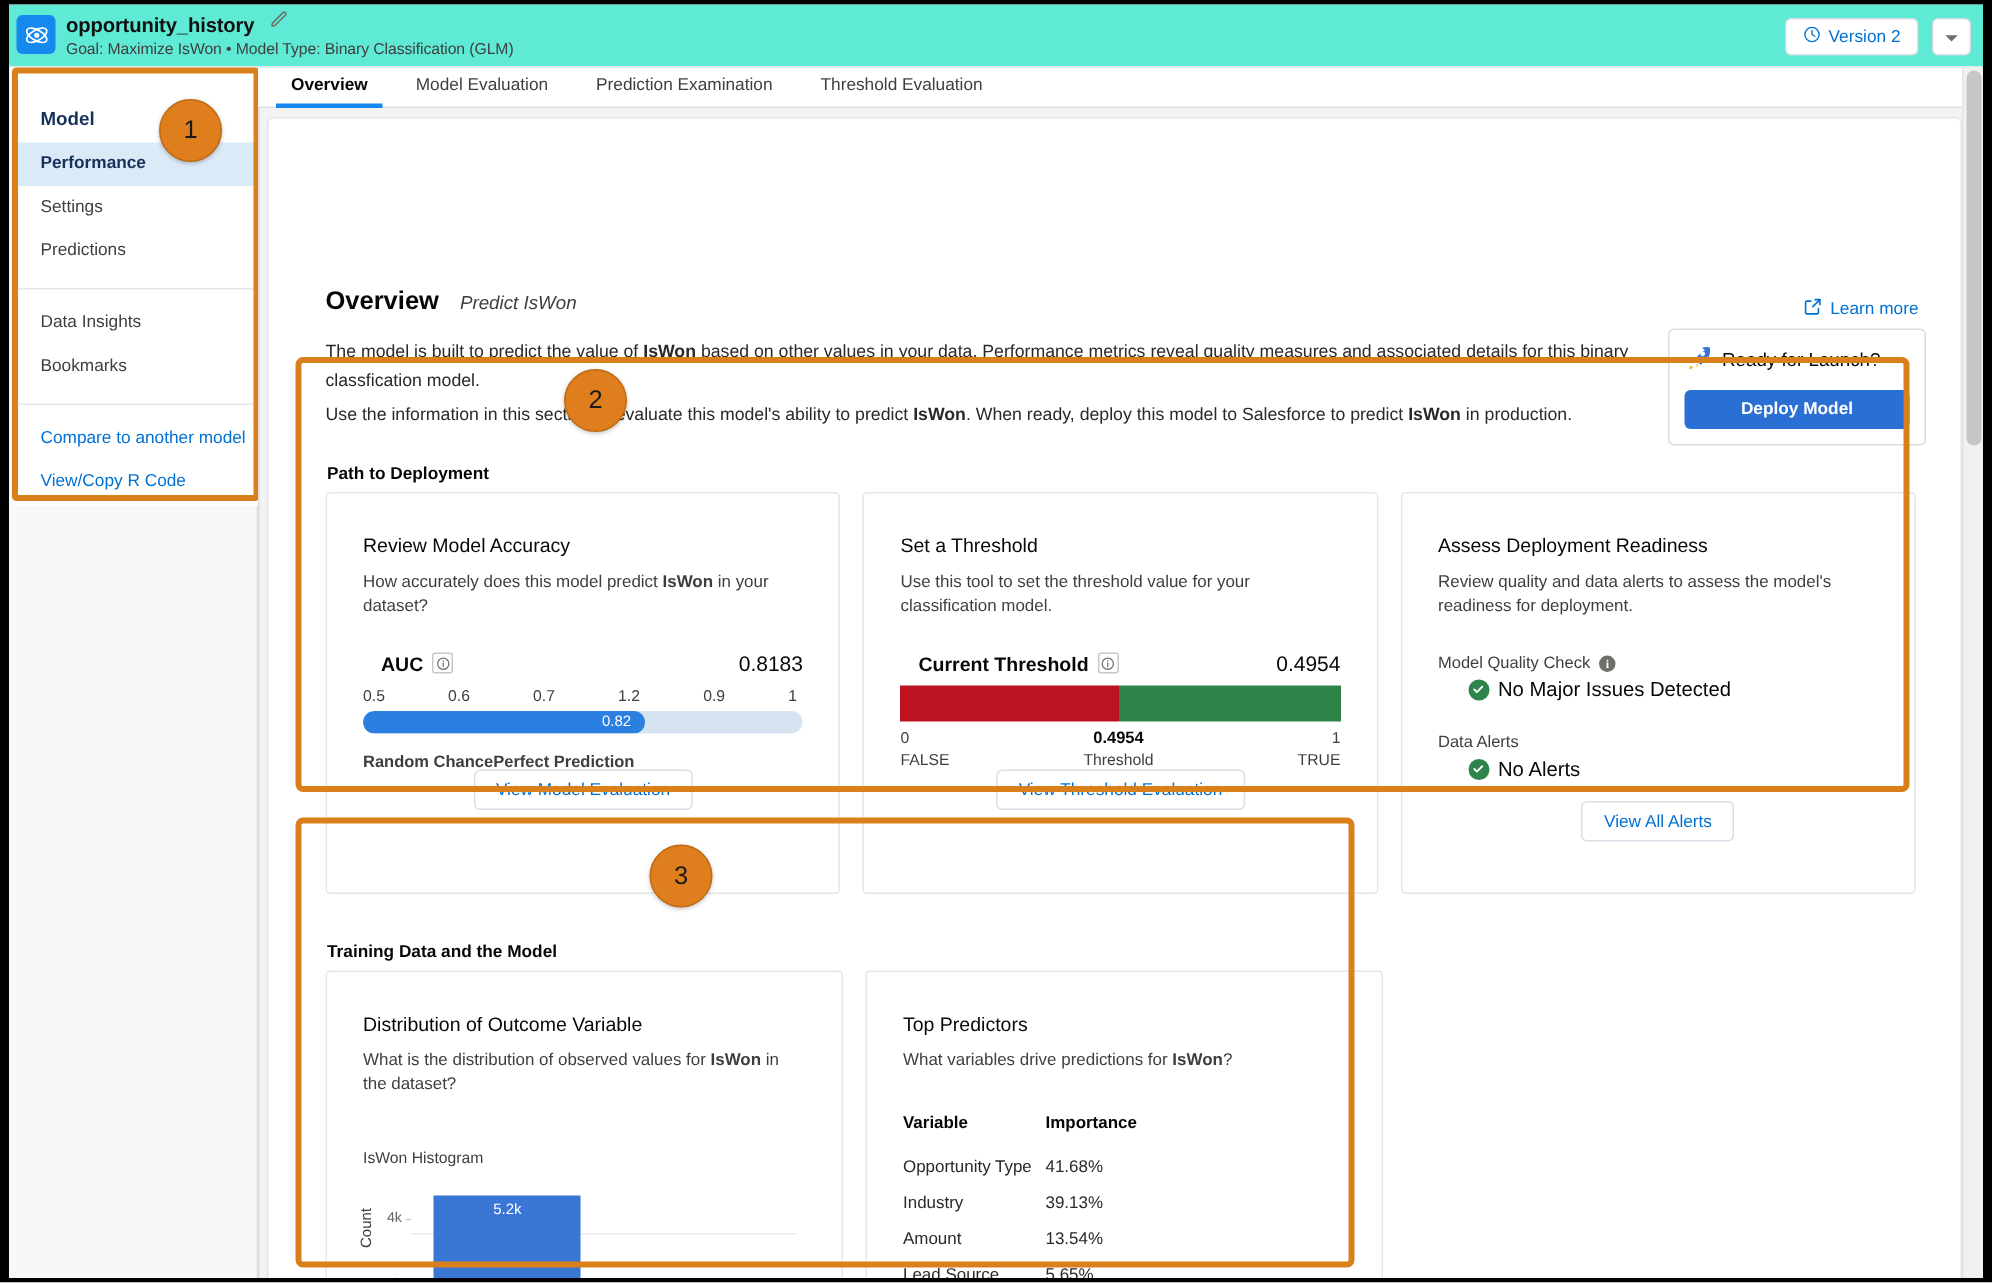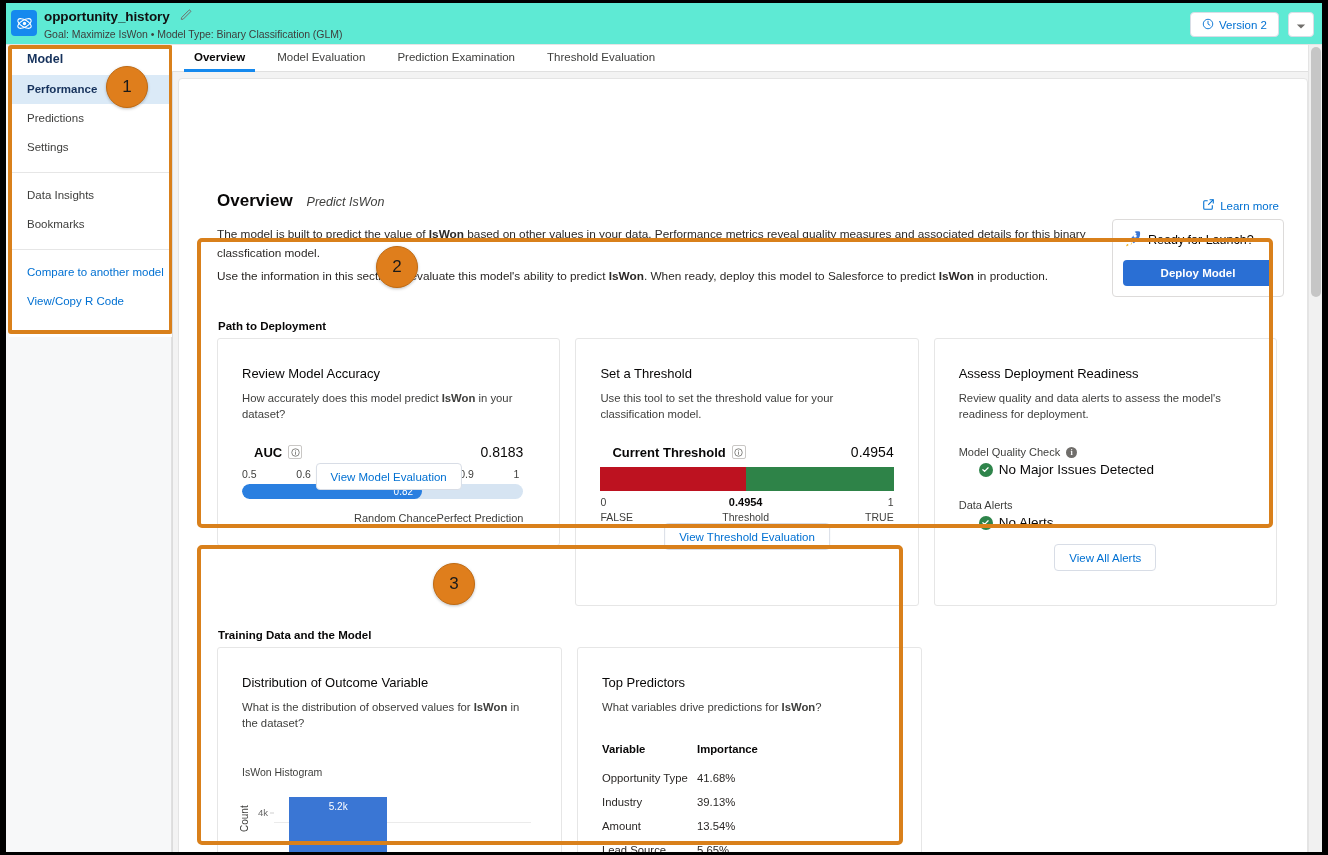--- a/index.html
+++ b/index.html
@@ -77,21 +77,21 @@
     background: #f7f8f9;
     border-right: 1px solid #e0e0e0;
   }
   .sidebar-inner {
     position: absolute; left: 3px; top: 0px;
     width: 163px; height: 292px;
     background: #ffffff;
   }
   .sidebar-head {
     font-size: 12.5px; font-weight: bold; color: #16325c;
-    padding: 7px 0 9px 18px;
+    padding: 27px 0 9px 18px;
   }
   .nav-item {
     font-size: 11.5px; color: #3e3e3c;
     padding: 7px 0 8px 18px; cursor: pointer;
     line-height: 14px;
   }
   .nav-item.active {
     background: #dbeaf7; color: #16325c; font-weight: bold;
   }
   .nav-sep { height: 1px; background: #e6e6e6; margin: 10px 0 8px 0; }
@@ -225,22 +225,22 @@
     margin-top: 4px; height: 15px; border-radius: 8px;
     background: #d6e4f2; position: relative; overflow: hidden;
   }
   .auc-fill {
     position: absolute; left: 0; top: 0; bottom: 0;
     background: #2a7fe0; border-radius: 8px;
     display: flex; align-items: center; justify-content: flex-end;
   }
   .auc-fill span { font-size: 10px; color: #fff; padding-right: 9px; }
   .auc-endpoints {
-    display: flex; justify-content: flex-end;
-    font-size: 11px; color: #3e3e3c; margin-top: 13px;
+    display: flex; justify-content: flex-start;
+    font-size: 11px; color: #3e3e3c; margin-top: 13px; font-weight: bold;
   }
   .sc-btn {
     position: absolute; left: 50%; transform: translateX(-50%);
     height: 27px; padding: 0 14px;
     background: #fff; border: 1px solid #d8dde6; border-radius: 4px;
     color: #0070d2; font-size: 11.5px; cursor: pointer;
     font-family: "Liberation Sans", sans-serif;
     display: flex; align-items: center; justify-content: center;
     white-space: nowrap;
   }
@@ -375,24 +375,24 @@
 
   <div class="body-row">
 
     <div class="sidebar">
       <div class="sidebar-inner">
         <div class="sidebar-head">Model</div>
         <div class="nav-item active">
           <span>Performance</span>
         </div>
         <div class="nav-item">
+          <span>Settings</span>
+        </div>
+        <div class="nav-item">
           <span>Predictions</span>
-        </div>
-        <div class="nav-item">
-          <span>Settings</span>
         </div>
         <div class="nav-sep"></div>
         <div class="nav-item">
           <span>Data Insights</span>
         </div>
         <div class="nav-item">
           <span>Bookmarks</span>
         </div>
         <div class="nav-sep"></div>
         <div class="nav-link">
@@ -458,25 +458,25 @@
                   <path d="M8.6 13.3l-3 1.2 1.3 1.3 2.4-1z" fill="#f0b429"></path>
                   <path d="M10.7 17.4l-1.2 3 1.3-1.3 1-2.4z" fill="#f0b429"></path>
                   <path d="M5.2 18.8c-.8.8-1.3 3-1.3 3s2.2-.5 3-1.3a1.6 1.6 0 0 0-1.7-1.7z" fill="#f0b429"></path>
                 </svg>
               </span>
               <span>Ready for Launch?</span>
             </div>
             <button class="deploy-btn">Deploy Model</button>
           </div>
 
-          <div class="section" style="left:32px; top:236px; width:1072px;">
+          <div class="section" style="left:32px; top:226px; width:1072px;">
             <div class="section-label">Path to Deployment</div>
             <div class="cards-row">
 
-              <div class="sub-card" style="width:345px; height:208px; padding:27px 36px 0 24px;">
+              <div class="sub-card" style="width:345px; height:268px; padding:27px 24px 0 24px;">
                 <div class="sc-title">Review Model Accuracy</div>
                 <div class="sc-desc">
                   <span>How accurately does this model predict </span><b>IsWon</b><span> in your dataset?</span>
                 </div>
                 <div class="metric-row">
                   <span class="metric-label">
                     <span>AUC</span>
                     <span class="info-sq">
                       <svg width="9" height="9" viewBox="0 0 24 24">
                         <circle cx="12" cy="12" r="10" fill="none" stroke="#706e6b" stroke-width="2.2"></circle>

